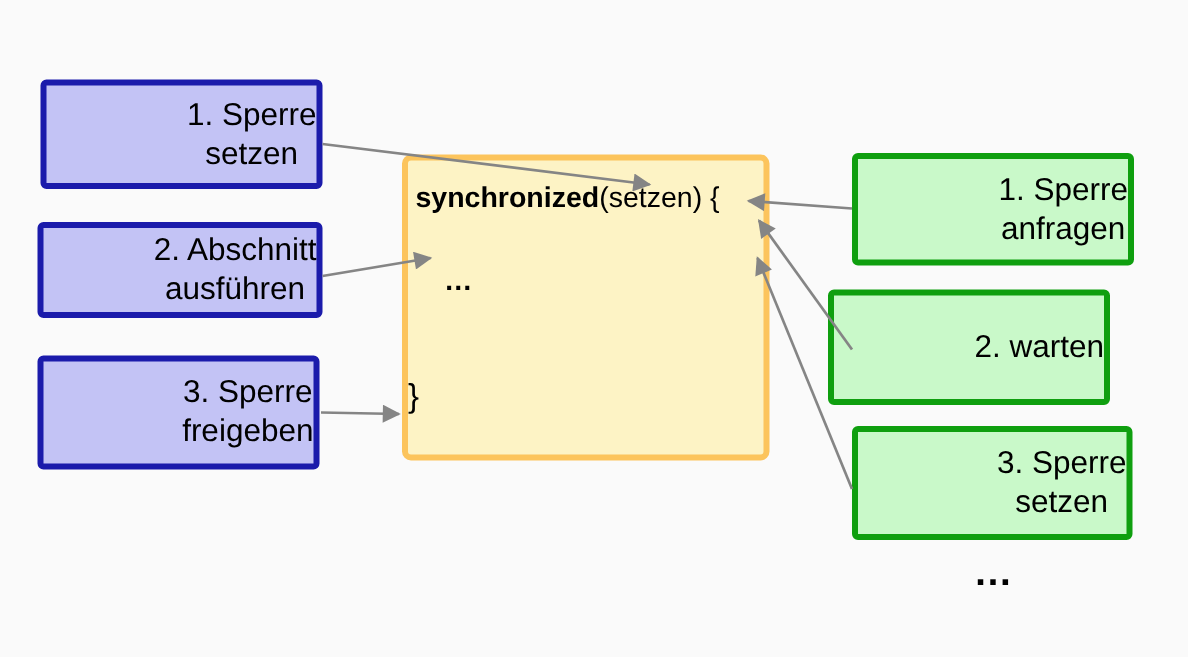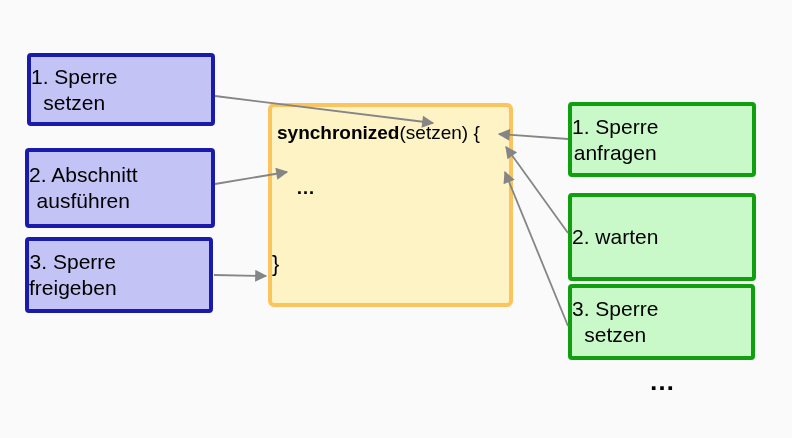--- a/index.html
+++ b/index.html
@@ -14,21 +14,21 @@
     height: 438px;
     background: #fafafa;
     overflow: hidden;
   }
   .step-box {
     position: absolute;
     box-sizing: border-box;
     border-radius: 4px;
     display: flex;
     align-items: center;
-    justify-content: flex-start;
+    justify-content: flex-end;
     text-align: center;
   }
   .step-box .box-label {
     white-space: pre-line;
     font-size: 21px;
     line-height: 26px;
     color: #000;
   }
   .blue-box {
     background: #c3c3f5;
@@ -93,34 +93,34 @@
   <div id="code-line-1" class="code-line">
     <span class="kw">synchronized</span><span>(setzen) {</span>
   </div>
   <div id="code-line-3" class="code-line">…</div>
   <div id="code-line-4" class="code-line">}</div>
 
   <div class="step-box blue-box" style="left:27px; top:53px; width:188px; height:73px;">
     <span class="box-label">1. Sperre
 setzen</span>
   </div>
-  <div class="step-box blue-box" style="left:25px; top:148px; width:190px; height:80px;">
+  <div class="step-box blue-box" style="left:25px; top:148px; width:190px; height:64px;">
     <span class="box-label">2. Abschnitt
 ausführen</span>
   </div>
   <div class="step-box blue-box" style="left:25px; top:237px; width:188px; height:76px;">
     <span class="box-label">3. Sperre
 freigeben</span>
   </div>
 
   <div class="step-box green-box" style="left:568px; top:102px; width:188px; height:75px;">
     <span class="box-label">1. Sperre
 anfragen</span>
   </div>
-  <div class="step-box green-box" style="left:568px; top:193px; width:188px; height:88px;">
+  <div class="step-box green-box" style="left:552px; top:193px; width:188px; height:77px;">
     <span class="box-label">2. warten</span>
   </div>
   <div class="step-box green-box" style="left:568px; top:284px; width:187px; height:76px;">
     <span class="box-label">3. Sperre
 setzen</span>
   </div>
 
   <div id="continuation-ellipsis">…</div>
 
   <svg id="arrow-layer" viewBox="0 0 792 438" xmlns="http://www.w3.org/2000/svg">

